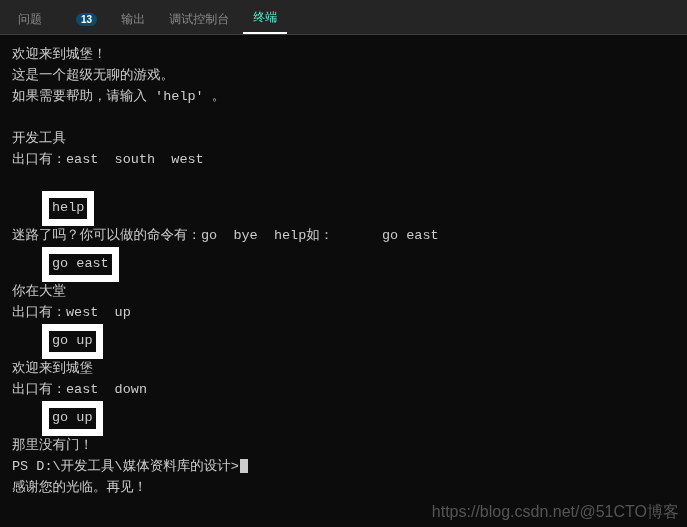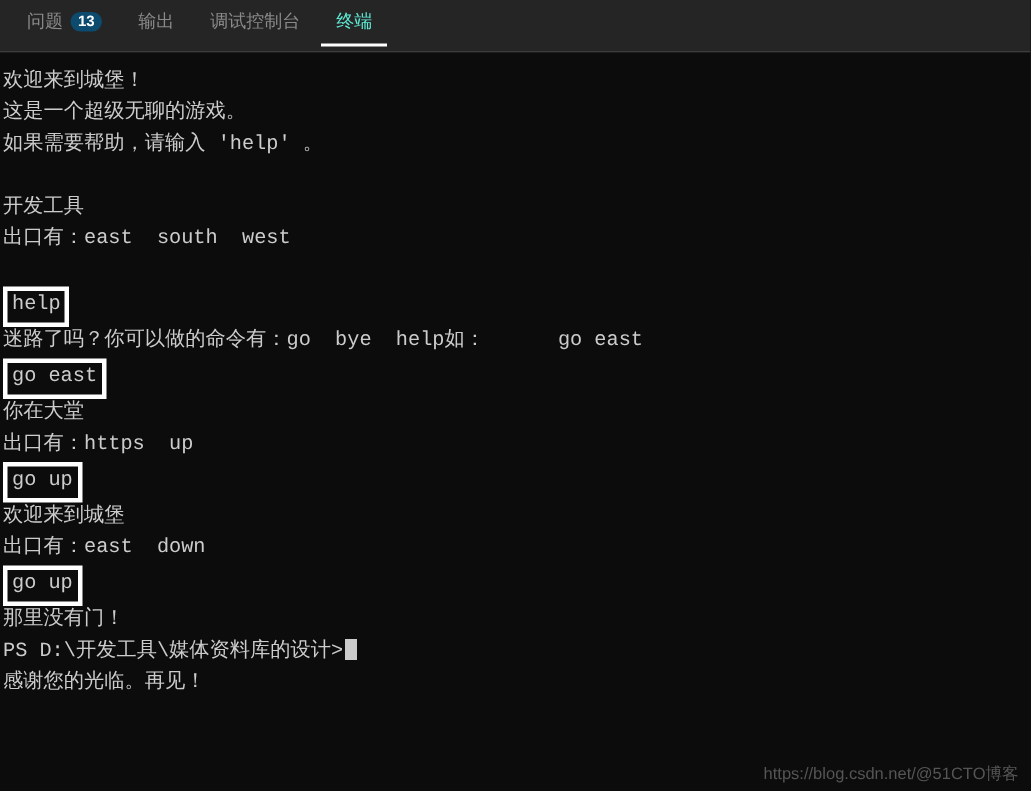--- a/index.html
+++ b/index.html
@@ -7,21 +7,21 @@
       width: 687px;
       height: 527px;
       background: #1e1e1e;
       font-family: 'Courier New', Courier, monospace;
       overflow: hidden;
     }
 
     .tab-bar {
       background: #252526;
       display: flex;
-      align-items: flex-start;
+      align-items: flex-end;
       padding: 0 8px;
       height: 35px;
       border-bottom: 1px solid #3c3c3c;
       gap: 4px;
     }
 
     .tab-item {
       color: #8a8a8a;
       font-size: 12px;
       padding: 6px 10px;
@@ -37,60 +37,62 @@
       border-bottom: 2px solid #ffffff;
     }
 
     .tab-badge {
       background: #0c4a6e;
       color: #fff;
       border-radius: 10px;
       padding: 1px 5px;
       font-size: 10px;
       font-weight: bold;
+      margin-left: 29px;
     }
 
     .terminal-container {
       background: #0c0c0c;
       width: 100%;
       height: calc(527px - 35px);
-      padding: 10px 2px;
+      padding: 10px 12px;
       overflow-y: auto;
       color: #cccccc;
       font-size: 13.5px;
       line-height: 1.55;
     }
 
     .line {
       white-space: pre-wrap;
       font-family: 'Courier New', Courier, monospace;
       font-size: 13.5px;
       color: #cccccc;
     }
 
     .line.empty {
       height: 1.55em;
     }
 
     .cmd-box {
       display: inline-block;
-      border: 3px solid #ffffff;
+      border: 7px solid #ffffff;
       padding: 0px 3px;
       color: #cccccc;
       font-family: 'Courier New', Courier, monospace;
       font-size: 13.5px;
       background: transparent;
+      margin-left: 30px;
     }
 
     .watermark {
       position: fixed;
       bottom: 4px;
       right: 8px;
       color: #555;
-      font-size: 11px;
+      font-size: 16px;
       font-family: Arial, sans-serif;
     }
 
     .cursor {
       display: inline-block;
       width: 8px;
       height: 14px;
       background: #cccccc;
       vertical-align: middle;
       margin-left: 1px;
@@ -121,21 +123,21 @@
       <div class="line">这是一个超级无聊的游戏。</div>
       <div class="line">如果需要帮助，请输入 'help' 。</div>
       <div class="line empty"></div>
       <div class="line">开发工具</div>
       <div class="line">出口有：east  south  west</div>
       <div class="line empty"></div>
       <div class="line"><span class="cmd-box">help</span></div>
       <div class="line">迷路了吗？你可以做的命令有：go  bye  help如：      go east</div>
       <div class="line"><span class="cmd-box">go east</span></div>
       <div class="line">你在大堂</div>
-      <div class="line">出口有：https  up</div>
+      <div class="line">出口有：west  up</div>
       <div class="line"><span class="cmd-box">go up</span></div>
       <div class="line">欢迎来到城堡</div>
       <div class="line">出口有：east  down</div>
       <div class="line"><span class="cmd-box">go up</span></div>
       <div class="line">那里没有门！</div>
       <div class="line">PS D:\开发工具\媒体资料库的设计&gt;<span class="cursor"></span></div>
       <div class="line">感谢您的光临。再见！</div>
     </div>
 </div>
 

